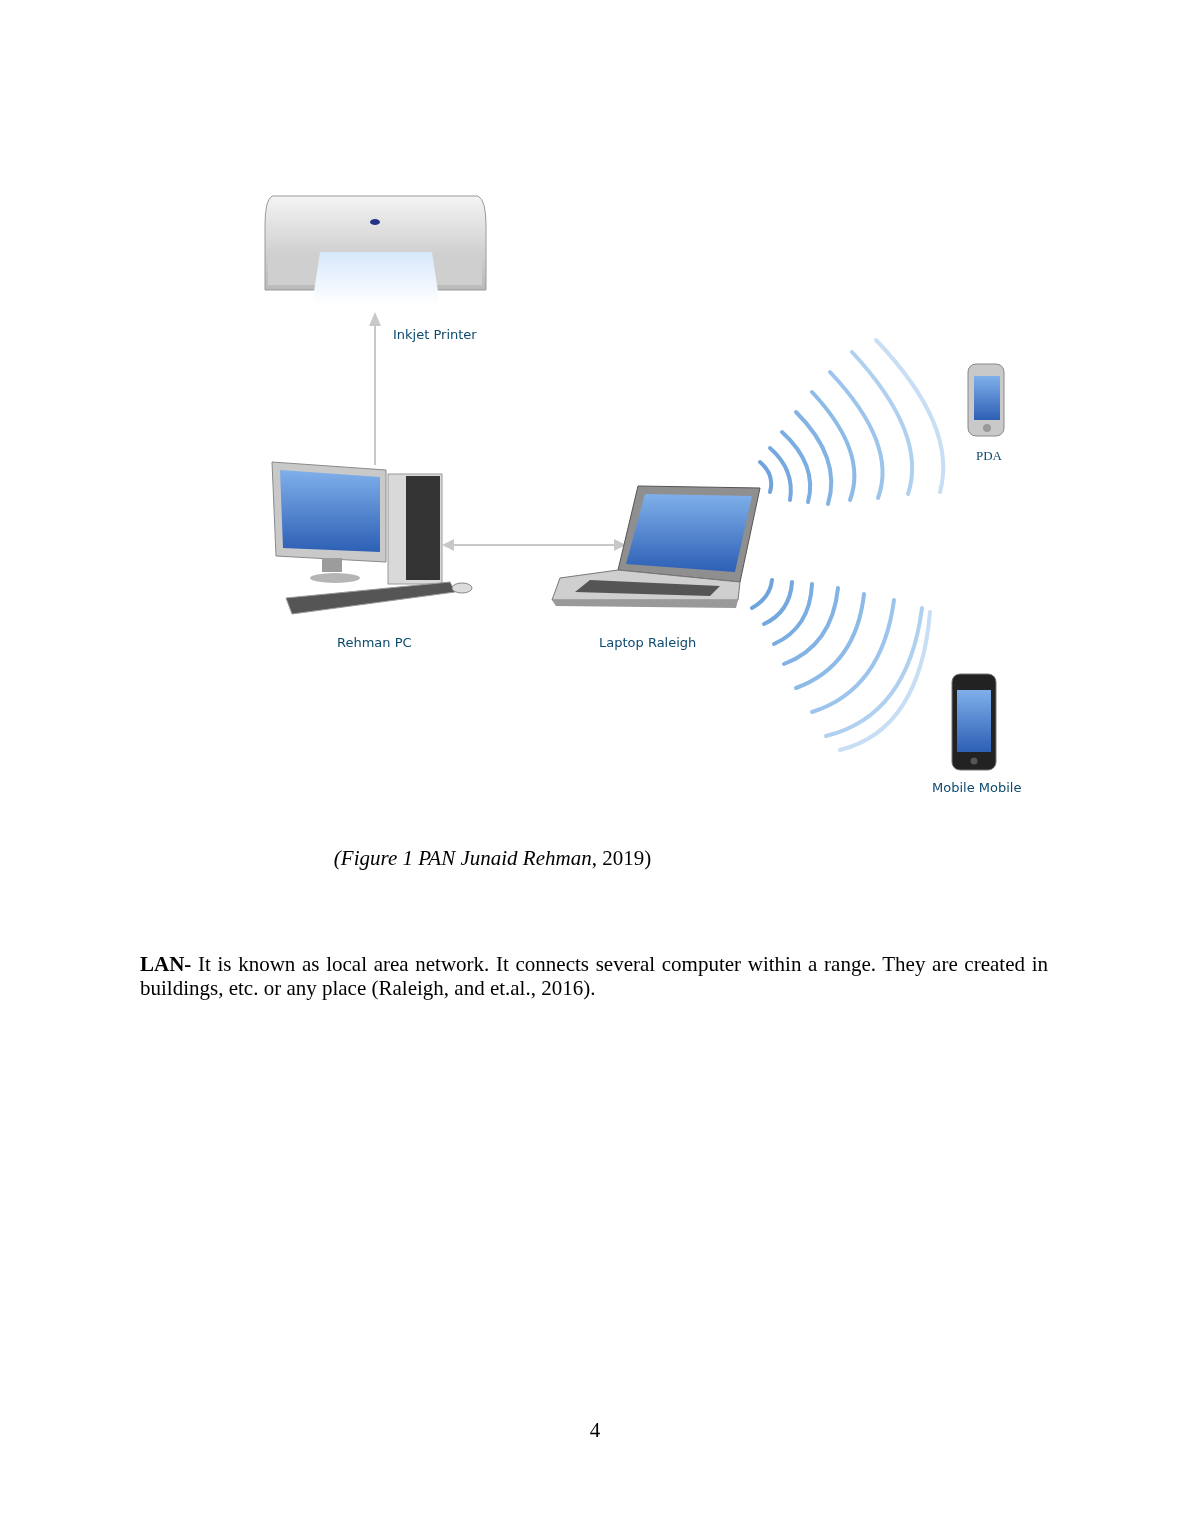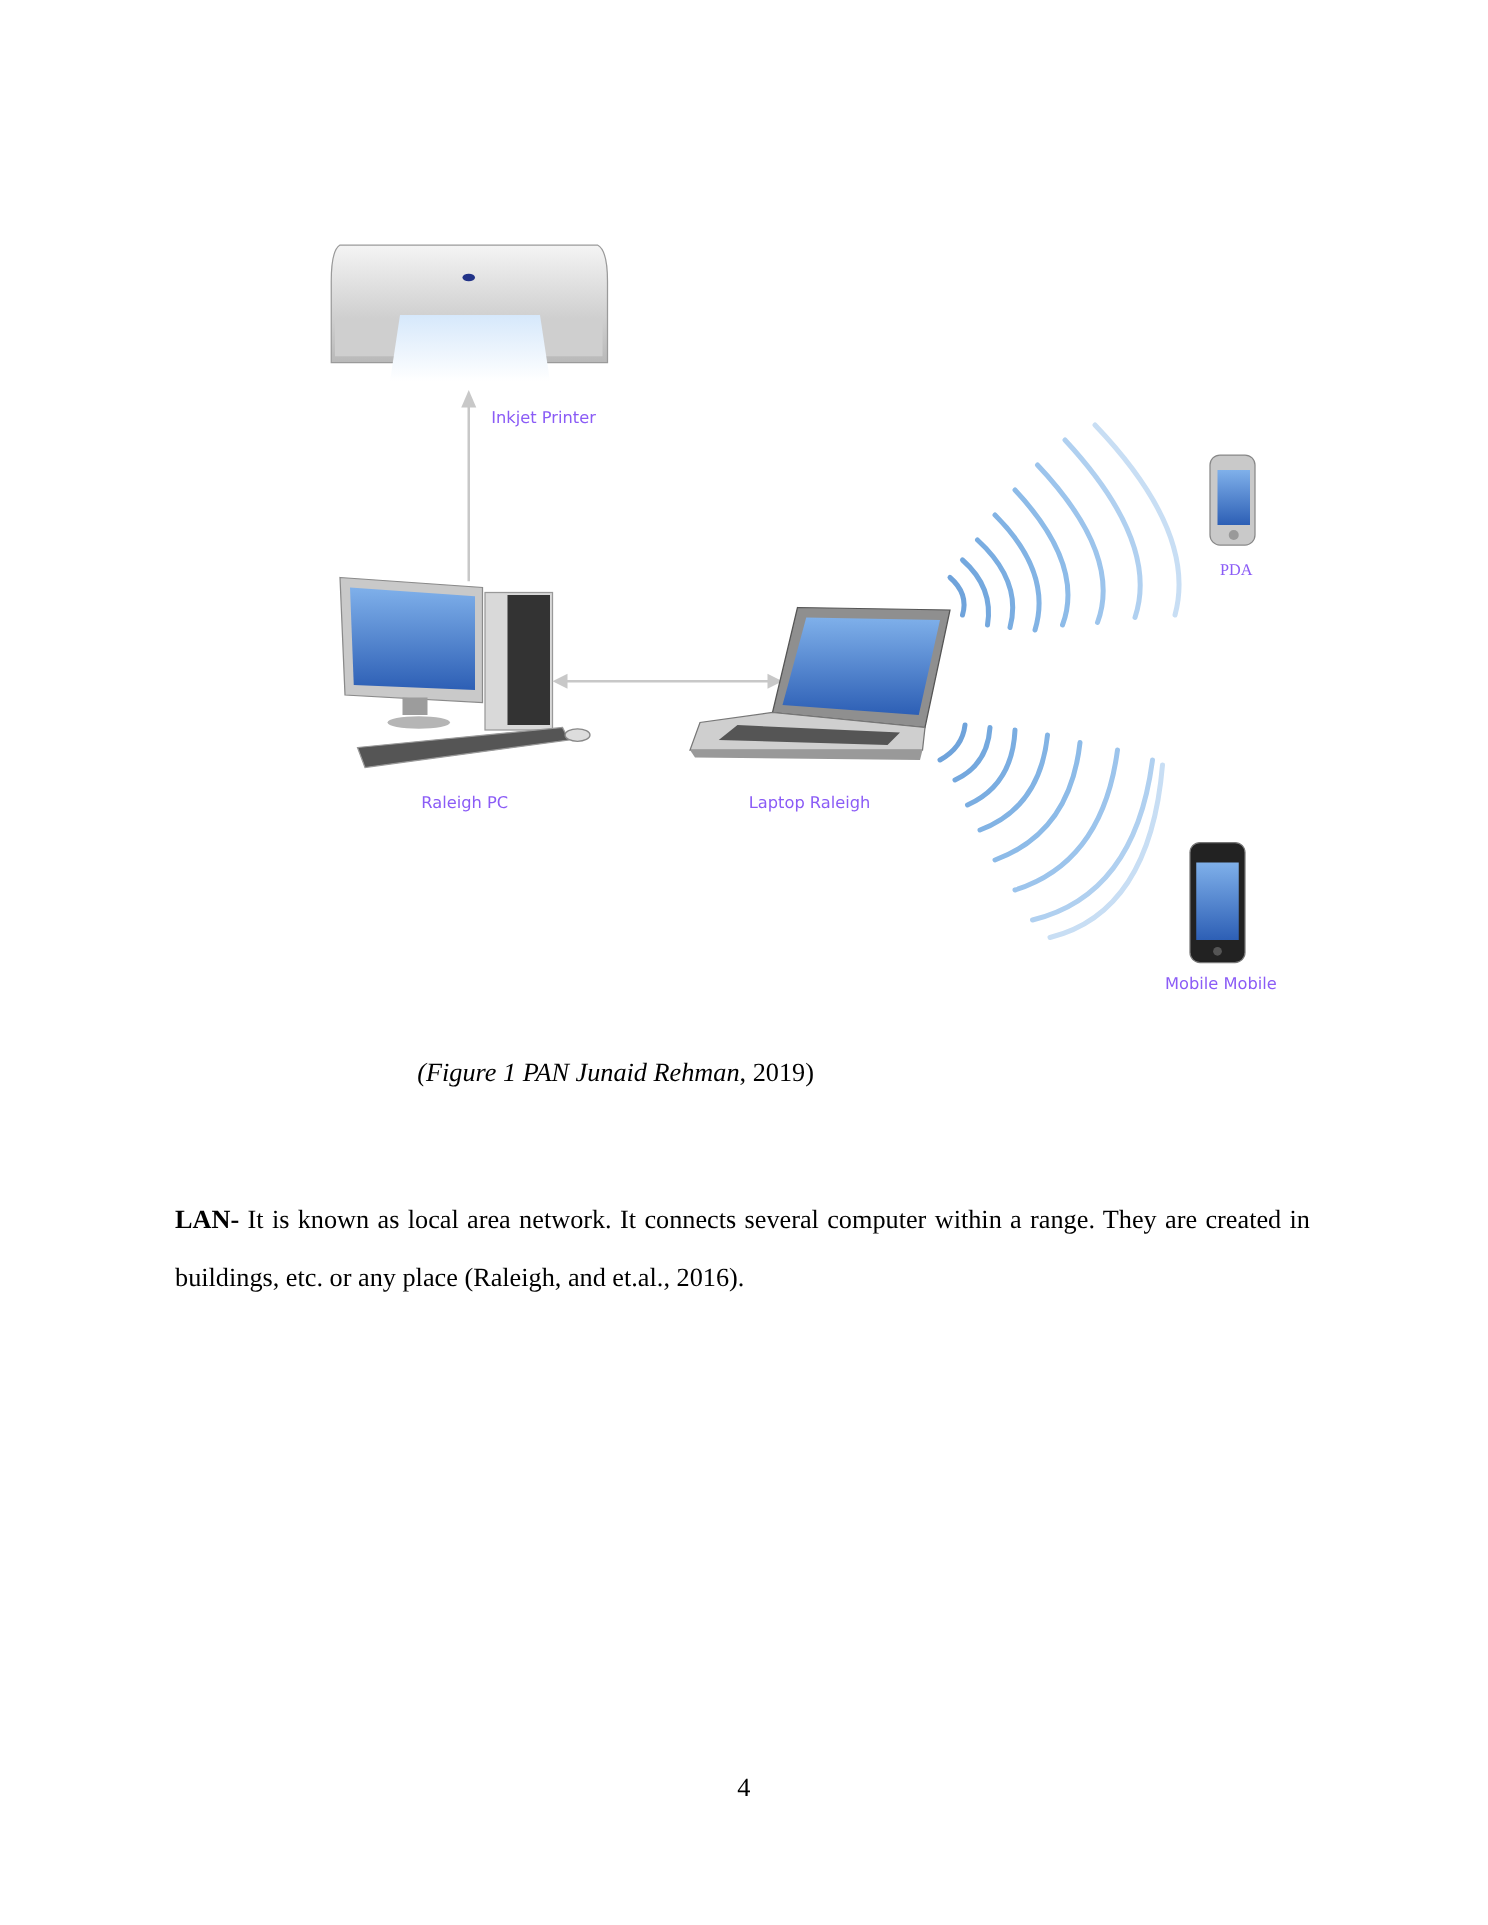--- a/index.html
+++ b/index.html
@@ -1,21 +1,21 @@
 <!DOCTYPE html>
 <html><head>
 <meta charset="utf-8">
 <style>
   html, body { margin:0; padding:0; background:#ffffff; }
   body { width:1190px; height:1540px; position:relative; overflow:hidden; font-family:"Liberation Serif", serif; color:#000; }
   .figure { position:absolute; left:250px; top:180px; width:800px; height:630px; }
-  .lbl { position:absolute; font-family:"DejaVu Sans", sans-serif; font-size:13px; color:#8b5cf6; white-space:nowrap;text-align:center; }
+  .lbl { position:absolute; font-family:"DejaVu Sans", sans-serif; font-size:13px; color:#0c4a6e; white-space:nowrap;text-align:center; }
   .caption { position:absolute; left:0; width:985px; top:820px; text-align:center; font-size:21px; font-family:"Liberation Serif", serif;margin-top:26px; }
   .caption i { font-style:italic; }
-  .para { position:absolute; left:140px; top:952px; width:908px; font-size:21px; line-height:47px; text-align:justify; text-align-last:left; font-family:"Liberation Serif", serif; }
+  .para { position:absolute; left:140px; top:952px; width:908px; font-size:21px; line-height:24px; text-align:justify; text-align-last:left; font-family:"Liberation Serif", serif; }
   .para b { font-weight:bold; }
   .pagenum { position:absolute; left:0; width:1190px; top:1418px; text-align:center; font-size:21px; font-family:"Liberation Serif", serif; }
 </style>
 </head>
 <body>
 
 <div class="figure">
   <svg width="800" height="630" viewBox="250 180 800 630" xmlns="http://www.w3.org/2000/svg" style="position:absolute;left:0;top:0;">
     <defs>
       <linearGradient id="scr" x1="0" y1="0" x2="0" y2="1">
@@ -94,21 +94,21 @@
     </g>
 
     <g>
       <rect x="952" y="674" width="44" height="96" rx="8" fill="#222" stroke="#777"></rect>
       <rect x="957" y="690" width="34" height="62" fill="url(#scr)"></rect>
       <circle cx="974" cy="761" r="3.5" fill="#555"></circle>
     </g>
   </svg>
 
   <span class="lbl" style="left:143px;top:147px;">Inkjet Printer</span>
-  <span class="lbl" style="left:87px;top:455px;">Raleigh PC</span>
+  <span class="lbl" style="left:87px;top:455px;">Rehman PC</span>
   <span class="lbl" style="left:349px;top:455px;">Laptop Raleigh</span>
   <span class="lbl" style="left:726px;top:268px;font-family:Liberation Serif, serif;">PDA</span>
   <span class="lbl" style="left:682px;top:600px;">Mobile Mobile</span>
 </div>
 
 <div class="caption"><i>(Figure 1 PAN  Junaid Rehman</i><span>, 2019)</span></div>
 
 <div class="para"><b>LAN-</b><span> It is known as local area network. It connects several computer within a range. They are created in buildings, etc. or any place (Raleigh,   and et.al.,  2016).</span></div>
 
 <div class="pagenum">4</div>

